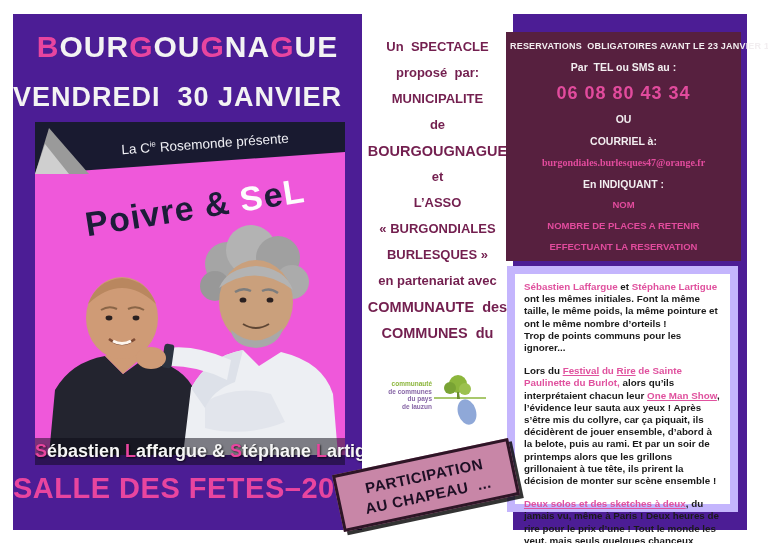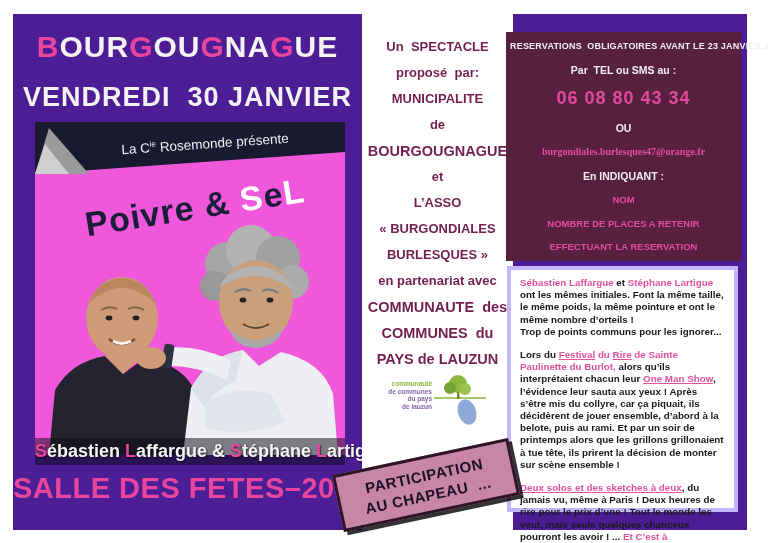--- a/index.html
+++ b/index.html
@@ -4,21 +4,21 @@
 <style>
   * { margin:0; padding:0; box-sizing:border-box; }
   html,body { width:768px; height:543px; background:#ffffff; font-family:"Liberation Sans", sans-serif; overflow:hidden; }
   #poster { position:absolute; left:13px; top:14px; width:734px; height:516px; background:#4c1d95; }
 
   
   #left-col { position:absolute; left:0; top:0; width:349px; height:516px; }
   .big-title { position:absolute; top:16px; left:0; width:100%; text-align:center;
     font-size:30px; font-weight:800; letter-spacing:1px; white-space:pre; }
   .big-title .w { color:#f3f3f3; } .big-title .p { color:#e8459f; }
-  .date-line { position:absolute; top:68px; left:0; width:100%; text-align:center;
+  .date-line { position:absolute; top:68px; left:0; width:100%; 
     color:#f3f3f3; font-size:27px; font-weight:800; letter-spacing:1px; white-space:pre; }
 
   #photo { position:absolute; left:22px; top:108px; width:310px; height:333px; background:#ef58da; overflow:hidden; }
   #photo svg { position:absolute; left:0; top:0; }
   .presenter { position:absolute; left:40px; top:14px; width:260px; text-align:center;
     color:#f0f0f5; font-size:13.5px; transform:rotate(-4deg); }
   .presenter sup { font-size:8px; }
   .show-title { position:absolute; left:10px; top:66px; width:300px; text-align:center;
     font-size:34px; font-weight:800; letter-spacing:1px; transform:rotate(-9deg); white-space:pre; }
   .show-title .d { color:#1c1d38; } .show-title .wt { color:#fdfdfd; }
@@ -58,21 +58,21 @@
     padding:9px 4px; text-align:center; }
   .rsv-w { color:#f2eef0; font-weight:800; }
   .rsv-p { color:#e24b9d; font-weight:800; }
   .rsv-header { font-size:9px; letter-spacing:0.2px; white-space:pre; }
   .rsv-label { font-size:10.5px; white-space:pre; }
   .rsv-phone { font-size:18px; letter-spacing:1px; }
   .rsv-email { font-size:10px;font-family:Liberation Serif, serif; }
   .rsv-item { font-size:9.5px; }
 
   #bio-box { position:absolute; left:494px; top:252px; width:231px; height:246px;
-    background:#ffffff; border:4px solid #c4b5fd; padding:7px 9px 6px 9px;
+    background:#ffffff; border:8px solid #c4b5fd; padding:7px 9px 6px 9px;
     font-size:9.8px; font-weight:700; line-height:12.2px; color:#1a1a1a; }
   #bio-box p { margin:0; }
   .gap { height:11px; }
   .pk { color:#e0519e; }
   .pu { color:#e0519e; text-decoration:underline; }
   .bk { color:#1a1a1a; }
 </style>
 </head>
 <body>
 
@@ -142,21 +142,20 @@
       <div class="mid-line">MUNICIPALITE</div>
       <div class="mid-line">de</div>
       <div class="mid-line">BOURGOUGNAGUE</div>
       <div class="mid-line">et</div>
       <div class="mid-line">L’ASSO</div>
       <div class="mid-line">« BURGONDIALES</div>
       <div class="mid-line">BURLESQUES »</div>
       <div class="mid-line">en partenariat avec</div>
       <div class="mid-line">COMMUNAUTE  des</div>
       <div class="mid-line">COMMUNES  du</div>
-      <div class="mid-line">PAYS de LAUZUN</div>
     </div>
 
     <div id="cc-logo">
       <div class="logo-text">
         <div class="g">communauté</div>
         <div class="v">de communes</div>
         <div class="v">du pays</div>
         <div class="v">de lauzun</div>
       </div>
       <svg width="52" height="54" viewBox="0 0 52 54">
@@ -173,20 +172,21 @@
   <div class="banner">
     <div>PARTICIPATION</div>
     <div>AU CHAPEAU  ...</div>
   </div>
 
   <div id="rsv-box">
     <div class="rsv-w rsv-header">RESERVATIONS  OBLIGATOIRES AVANT LE 23 JANVIER 17H</div>
     <div class="rsv-w rsv-label">Par  TEL ou SMS au :</div>
     <div class="rsv-p rsv-phone">06 08 80 43 34</div>
     <div class="rsv-w rsv-label">OU</div>
+    <div class="rsv-w rsv-label">COURRIEL à:</div>
     <div class="rsv-p rsv-email">burgondiales.burlesques47@orange.fr</div>
     <div class="rsv-w rsv-label">En INDIQUANT :</div>
     <div class="rsv-p rsv-item">NOM</div>
     <div class="rsv-p rsv-item">NOMBRE DE PLACES A RETENIR</div>
     <div class="rsv-p rsv-item">EFFECTUANT LA RESERVATION</div>
   </div>
 
   <div id="bio-box">
     <p><span class="pk">Sébastien Laffargue</span><span class="bk"> et </span><span class="pk">Stéphane Lartigue</span><span class="bk"> ont les mêmes initiales. Font la même taille, le même poids, la même pointure et ont le même nombre d’orteils !</span></p>
     <p>Trop de points communs pour les ignorer...</p>

